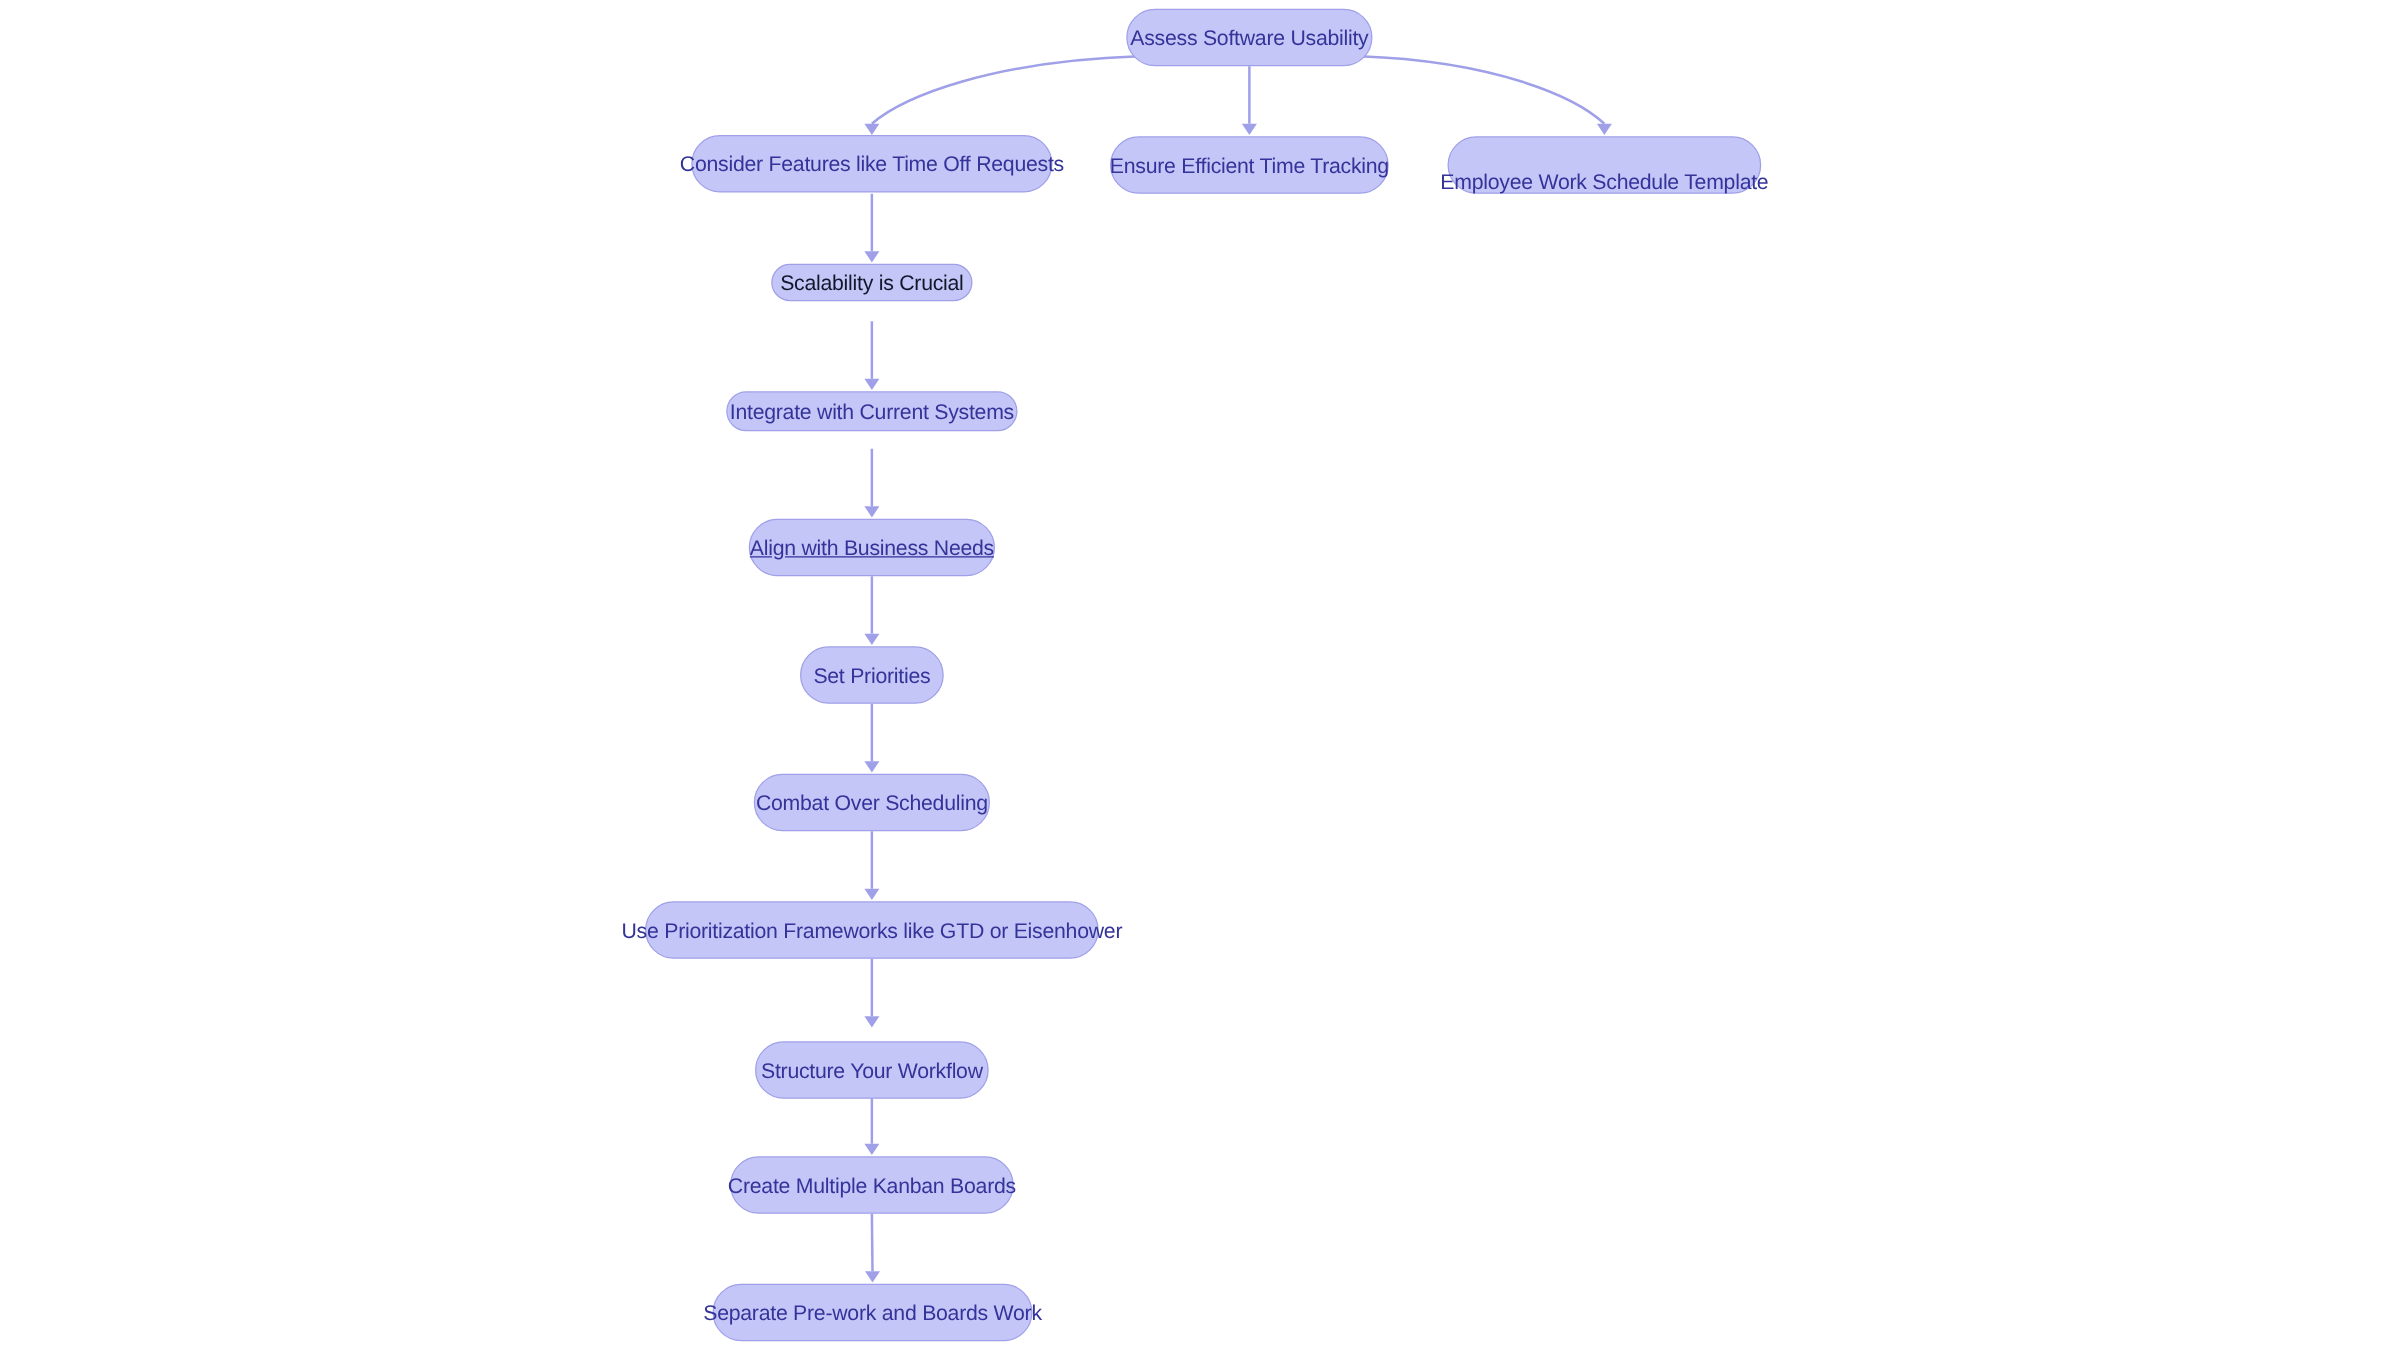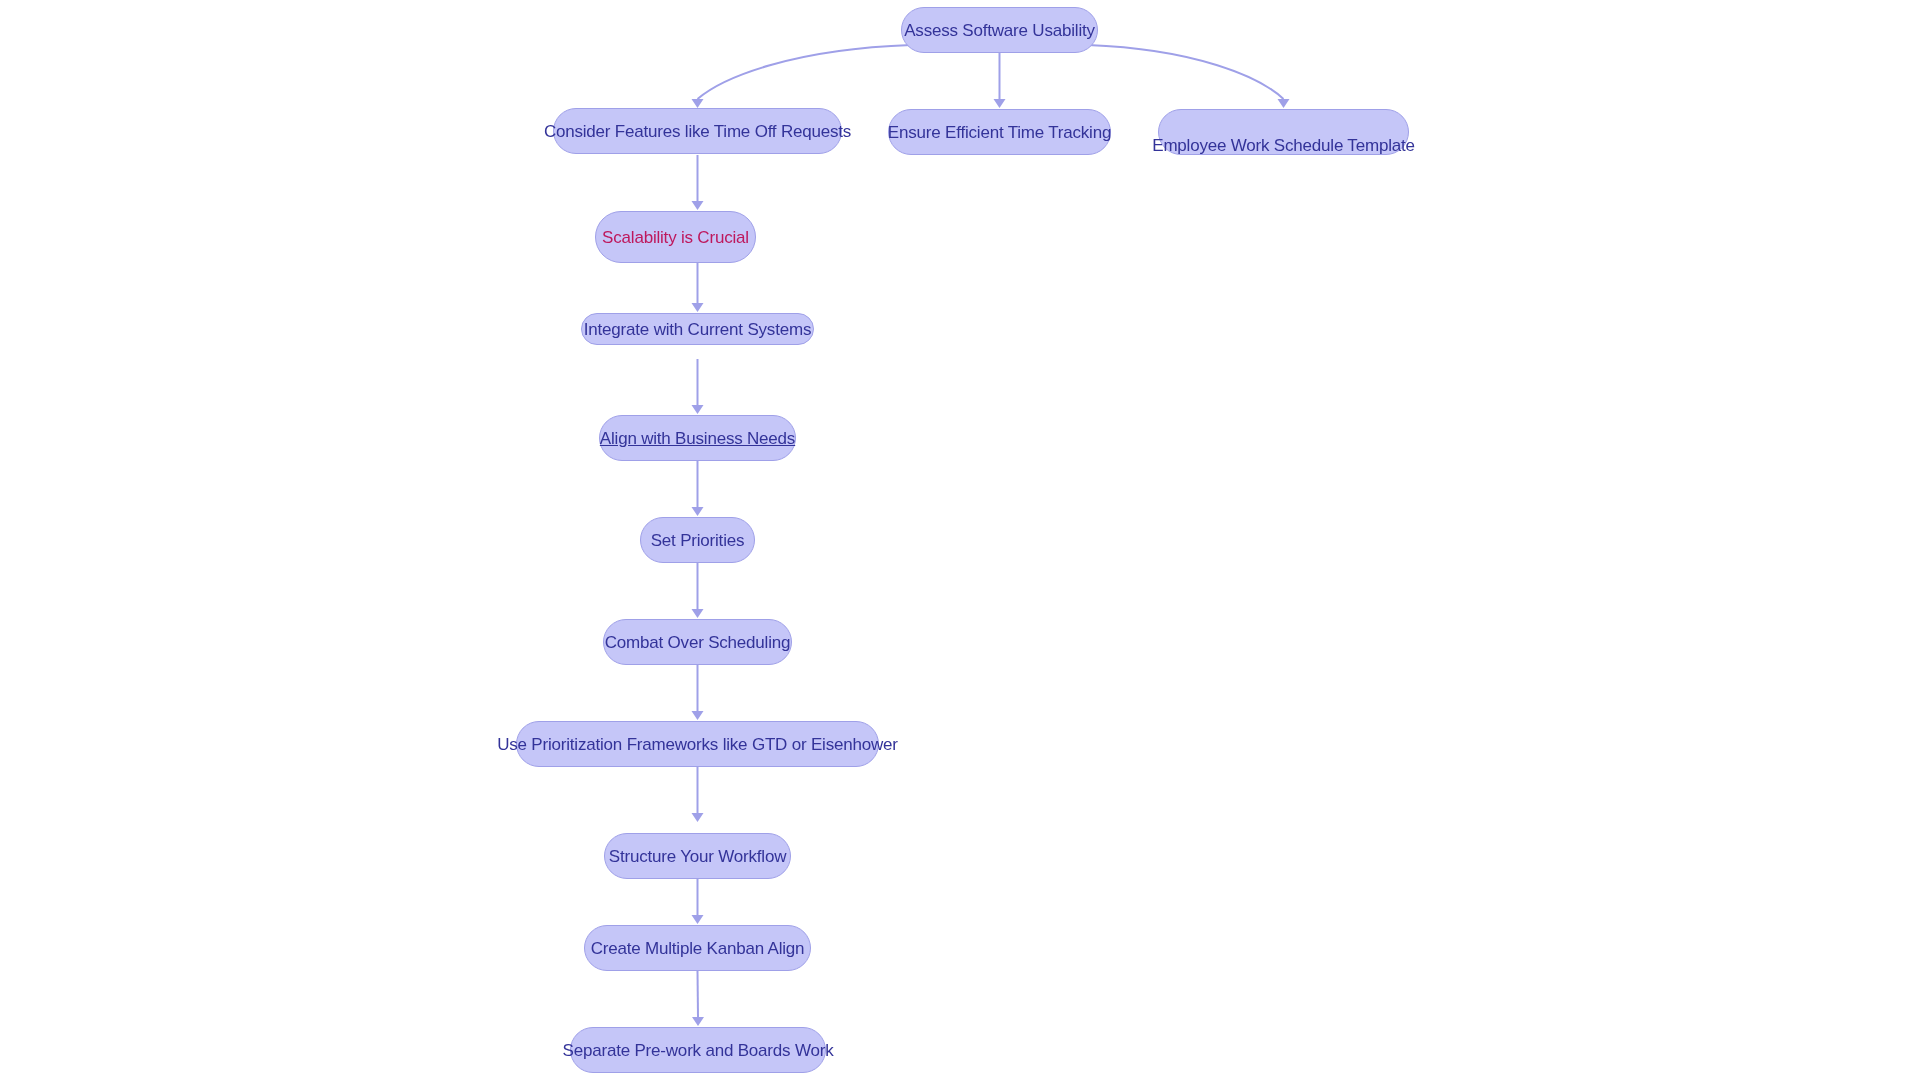--- a/index.html
+++ b/index.html
@@ -88,21 +88,21 @@
       </div>
       <div class="flow-node" style="left: 553px; top: 95px; width: 289px; height: 46px; background: rgb(197, 198, 248); border-color: rgb(159, 160, 232); color: rgb(51, 51, 153); margin-top: 13px;">
         <span class="node-label">Consider Features like Time Off Requests</span>
       </div>
       <div class="flow-node" style="left: 888px; top: 109px; width: 223px; height: 46px; background: rgb(197, 198, 248); border-color: rgb(159, 160, 232); color: rgb(51, 51, 153);">
         <span class="node-label">Ensure Efficient Time Tracking</span>
       </div>
       <div class="flow-node" style="left: 1158px; top: 109px; width: 251px; height: 46px; background: rgb(197, 198, 248); border-color: rgb(159, 160, 232); color: rgb(51, 51, 153); align-items: flex-end;">
         <span class="node-label">Employee Work Schedule Template</span>
       </div>
-      <div class="flow-node" style="left: 595px; top: 211px; width: 161px; height: 52px; background: rgb(197, 198, 248); border-color: rgb(159, 160, 232); color: #be185d;">
+      <div class="flow-node" style="left: 617px; top: 211px; width: 161px; height: 30px; background: rgb(197, 198, 248); border-color: rgb(159, 160, 232); color: #0f172a;">
         <span class="node-label">Scalability is Crucial</span>
       </div>
       <div class="flow-node" style="left: 581px; top: 313px; width: 233px; height: 32px; background: rgb(197, 198, 248); border-color: rgb(159, 160, 232); color: rgb(51, 51, 153);">
         <span class="node-label">Integrate with Current Systems</span>
       </div>
       <div class="flow-node" style="left: 599px; top: 415px; width: 197px; height: 46px; background: rgb(197, 198, 248); border-color: rgb(159, 160, 232); color: rgb(51, 51, 153); text-decoration: underline;">
         <span class="node-label">Align with Business Needs</span>
       </div>
       <div class="flow-node" style="left: 640px; top: 517px; width: 115px; height: 46px; background: rgb(197, 198, 248); border-color: rgb(159, 160, 232); color: rgb(51, 51, 153);">
         <span class="node-label">Set Priorities</span>
@@ -110,20 +110,20 @@
       <div class="flow-node" style="left: 603px; top: 619px; width: 189px; height: 46px; background: rgb(197, 198, 248); border-color: rgb(159, 160, 232); color: rgb(51, 51, 153);">
         <span class="node-label">Combat Over Scheduling</span>
       </div>
       <div class="flow-node" style="left: 516px; top: 721px; width: 363px; height: 46px; background: rgb(197, 198, 248); border-color: rgb(159, 160, 232); color: rgb(51, 51, 153);">
         <span class="node-label">Use Prioritization Frameworks like GTD or Eisenhower</span>
       </div>
       <div class="flow-node" style="left: 604px; top: 823px; width: 187px; height: 46px; background: rgb(197, 198, 248); border-color: rgb(159, 160, 232); color: rgb(51, 51, 153); margin-top: 10px;">
         <span class="node-label">Structure Your Workflow</span>
       </div>
       <div class="flow-node" style="left: 584px; top: 925px; width: 227px; height: 46px; background: rgb(197, 198, 248); border-color: rgb(159, 160, 232); color: rgb(51, 51, 153);">
-        <span class="node-label">Create Multiple Kanban Align</span>
+        <span class="node-label">Create Multiple Kanban Boards</span>
       </div>
       <div class="flow-node" style="left: 570px; top: 1027px; width: 256px; height: 46px; background: rgb(197, 198, 248); border-color: rgb(159, 160, 232); color: rgb(51, 51, 153);">
         <span class="node-label">Separate Pre-work and Boards Work</span>
       </div>
     </div>
 
 </div>
 
 </body></html>

